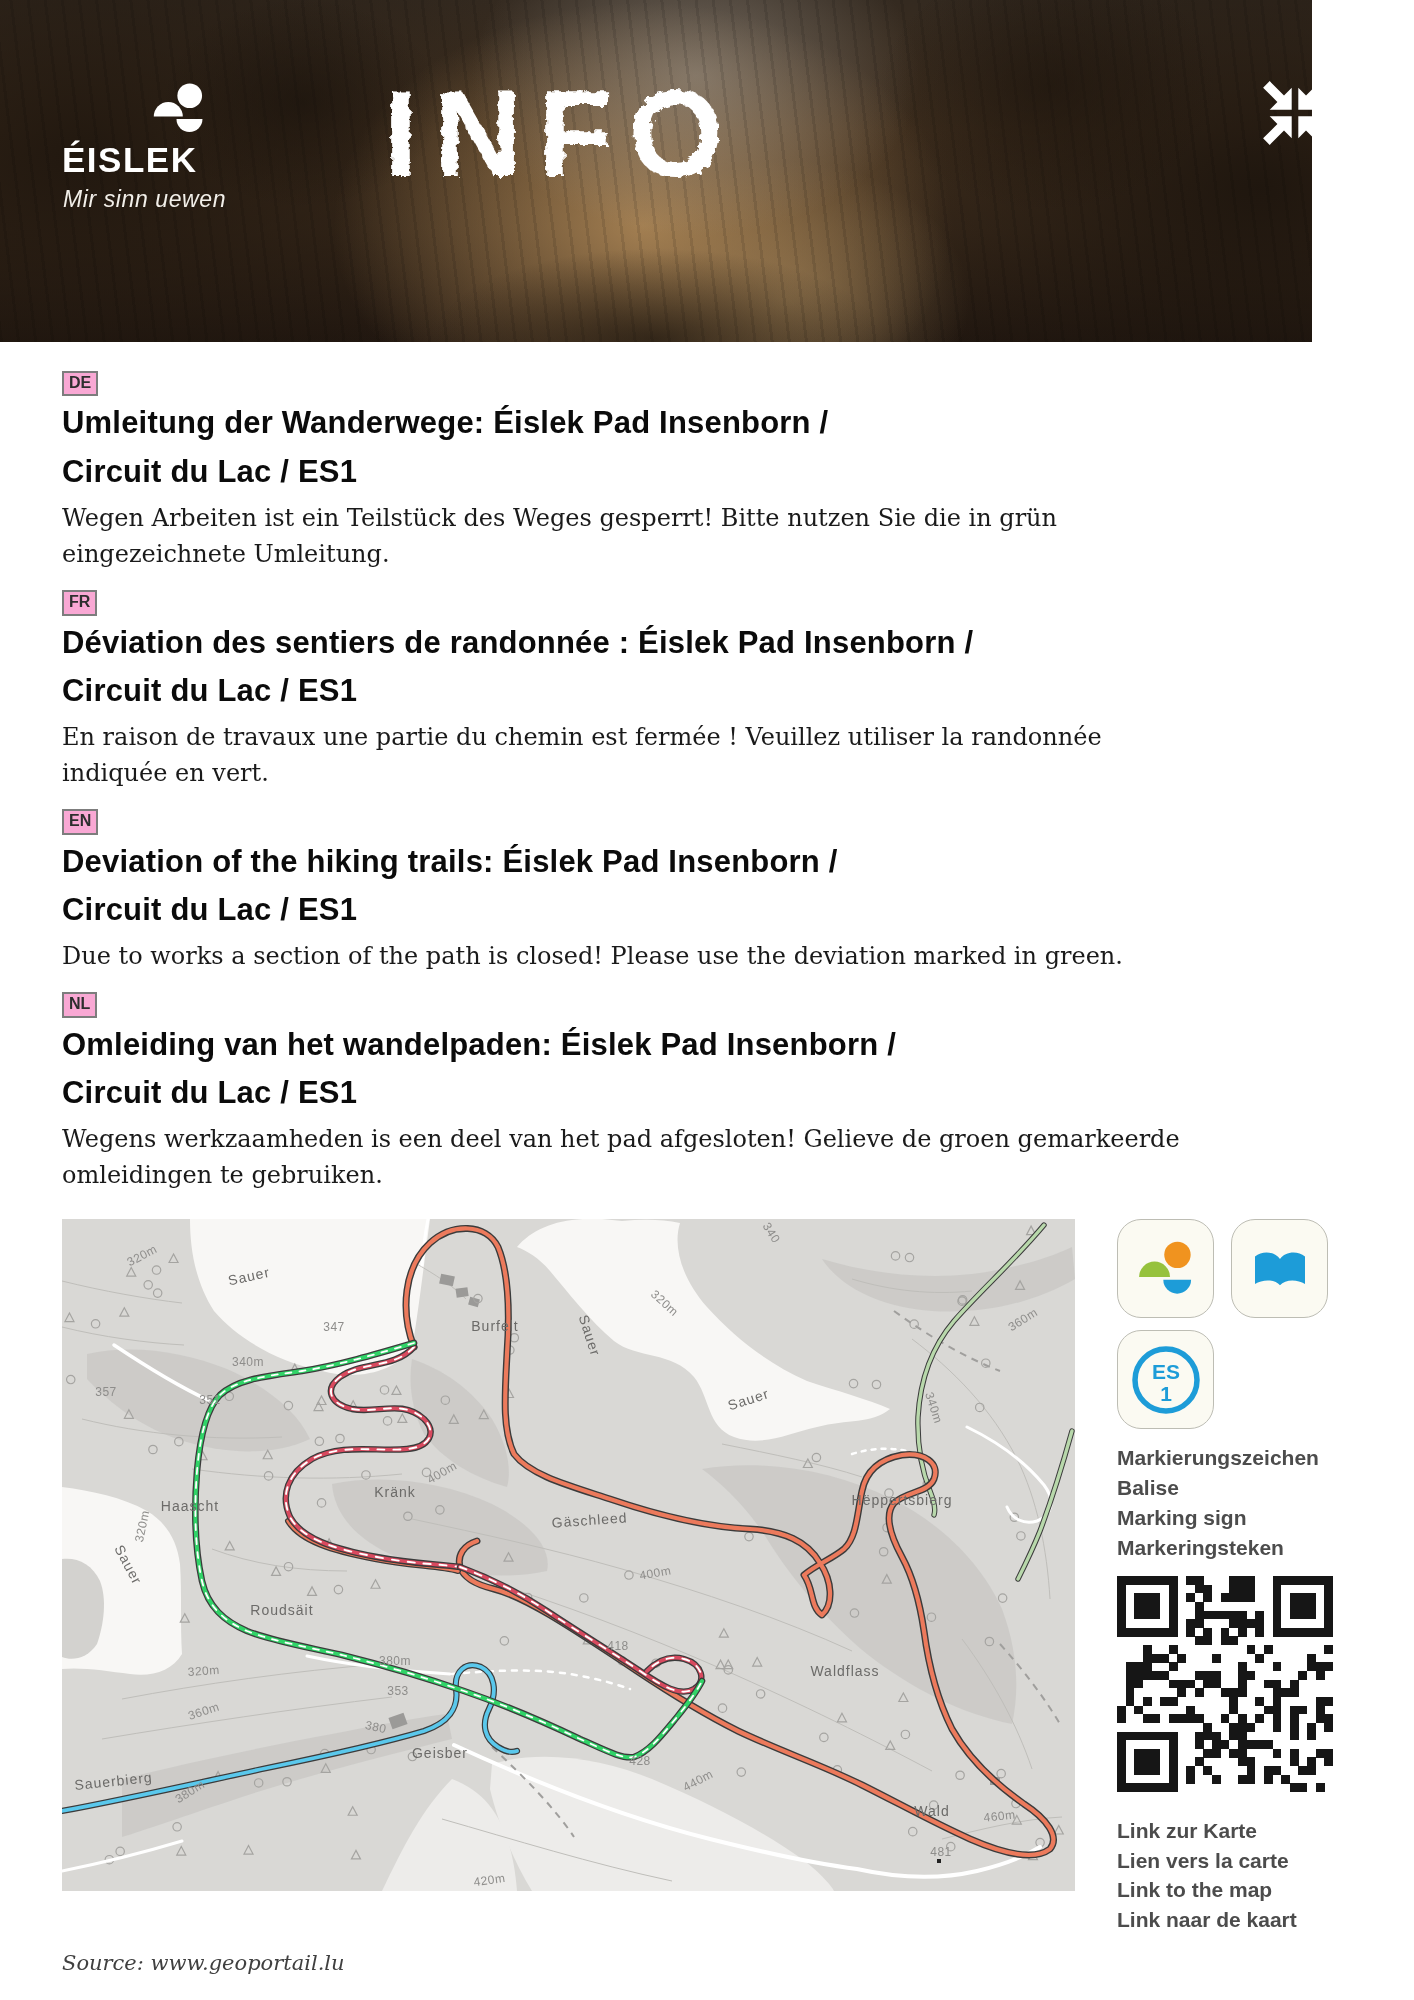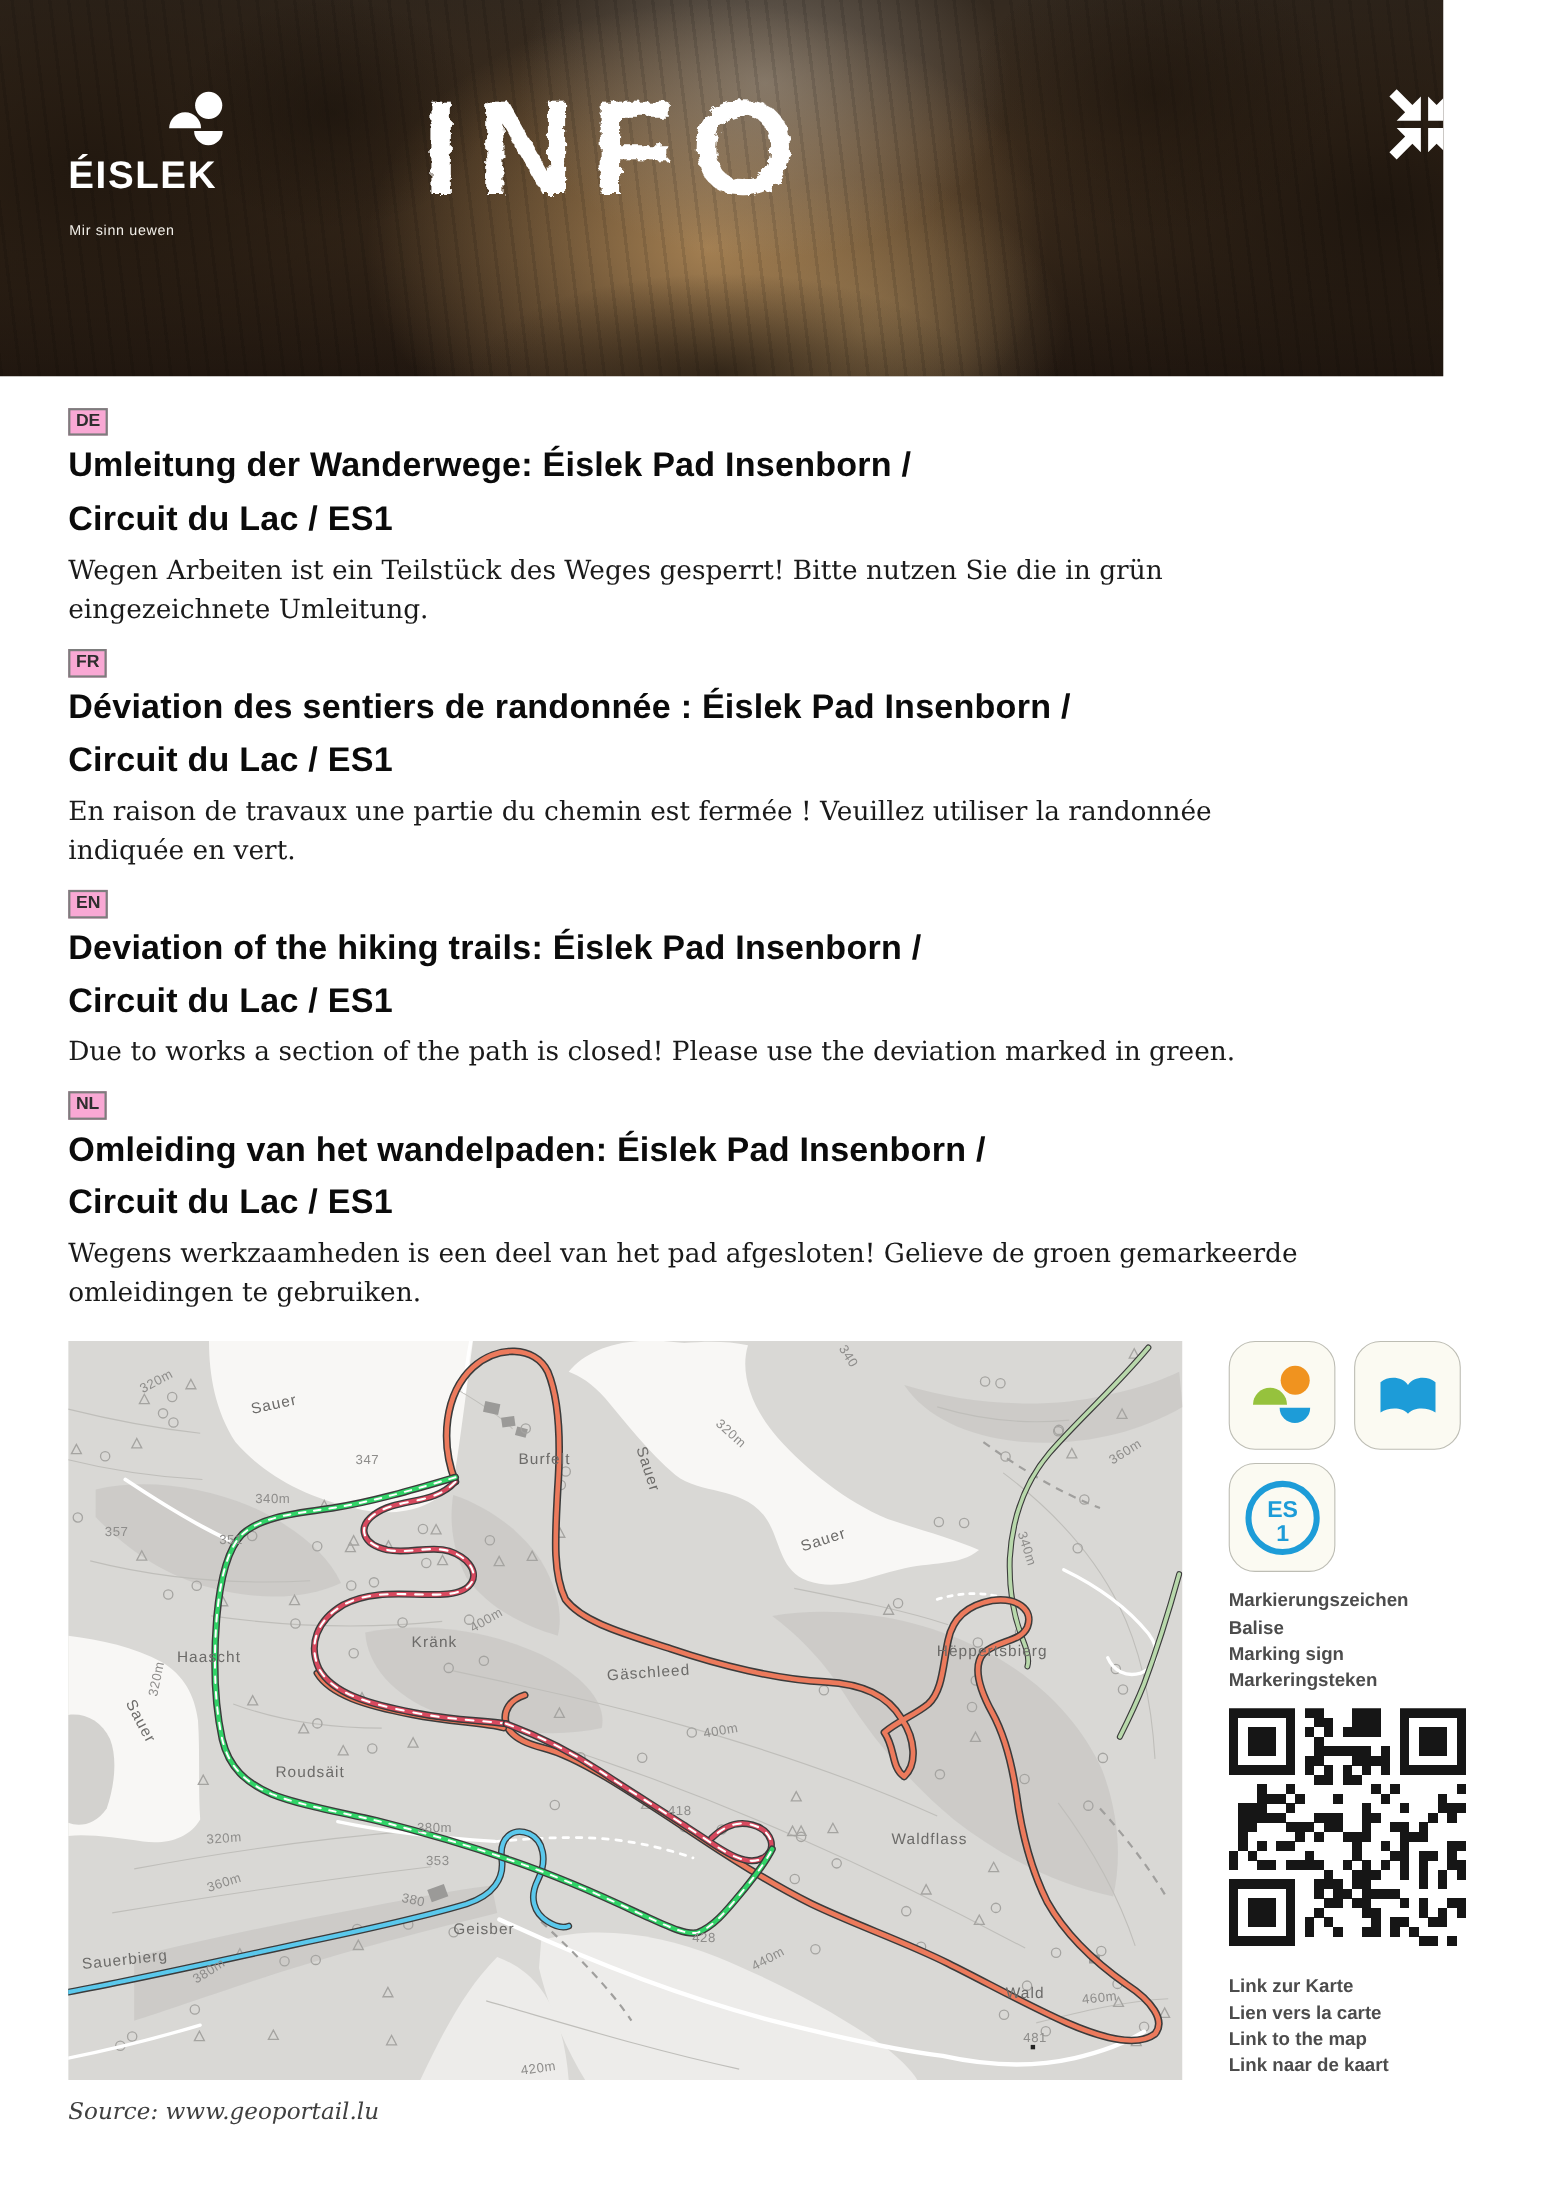--- a/index.html
+++ b/index.html
@@ -16,21 +16,21 @@
       linear-gradient(180deg,#342a20 0%,#41301f 38%,#37281a 68%,#211710 100%);}
   .hero::after{content:"";position:absolute;inset:0;
     background:
       radial-gradient(ellipse 200px 150px at 23% 30%, rgba(20,14,9,.55), transparent 70%),
       radial-gradient(ellipse 240px 180px at 80% 25%, rgba(25,17,10,.55), transparent 70%),
       radial-gradient(ellipse 300px 120px at 50% 99%, rgba(15,10,6,.6), transparent 75%),
       repeating-linear-gradient(83deg, rgba(0,0,0,.10) 0 3px, rgba(0,0,0,0) 3px 17px);}
   .brand{position:absolute;left:62px;top:82px;width:230px;z-index:3;color:#fff;}
   .brand-mark{position:absolute;left:88px;top:-4px;width:58px;height:62px;}
   .brand-name{position:absolute;left:0;top:58px;font-size:35px;font-weight:700;letter-spacing:1.5px;color:#fff;}
-  .brand-tagline{position:absolute;left:1px;top:120px;font-size:13px;font-weight:400;letter-spacing:.6px;color:#f2efe9;}
+  .brand-tagline{position:absolute;left:1px;top:104px;font-size:23px;font-weight:400;letter-spacing:.6px;color:#f2efe9;font-style:italic;}
   .info-title{position:absolute;left:382px;top:52px;z-index:3;}
   .xmark{position:absolute;left:1262px;top:80px;width:66px;height:66px;z-index:3;}
 
   
   main{padding:0 62px;}
   .lang-badge{display:inline-block;border:2px solid #7d7d7d;color:#2e2e2e;font-size:16px;font-weight:600;
     line-height:1.15;padding:1px 5px 2px;margin:13px 0 3px;background:#f9a8d4;}
   .section:first-of-type .lang-badge{margin-top:29px;}
   .section-heading{font-size:31px;font-weight:700;color:#0b0b0b;line-height:1.56;margin:0;letter-spacing:.2px;}
   .section-heading span{display:block;}
@@ -63,21 +63,21 @@
   text.place{fill:#6c6b69;font-size:14px;letter-spacing:1px;}
   text.elev{fill:#8e8d8b;font-size:12px;letter-spacing:.5px;}
   .fsym{fill:none;stroke:#a5a4a1;stroke-width:1.2;}
 
   
   aside{width:246px;flex:0 0 auto;}
   .badge-row{display:flex;gap:17px;}
   .app-badge{width:97px;height:99px;background:#fbfaf2;border:1.5px solid #bdbdb4;border-radius:24px;
     display:flex;align-items:center;justify-content:center;box-sizing:border-box;}
   .es-badge{margin-top:12px;}
-  .marking,.links{font-size:17px;font-weight:700;color:#4c4c4c;line-height:1.42;margin-top:14px;}
+  .marking,.links{font-size:21px;font-weight:700;color:#4c4c4c;line-height:1.42;margin-top:14px;}
   .links{margin-top:20px;}
   .qr{width:216px;height:216px;margin-top:13px;}
   .source{font-family:"DejaVu Serif",serif;font-style:italic;font-size:21px;color:#404040;margin-top:16px;}
 </style>
 </head>
 <body>
 
 <header class="hero">
   <div class="brand">
     <svg class="brand-mark" viewBox="0 0 46 42">

